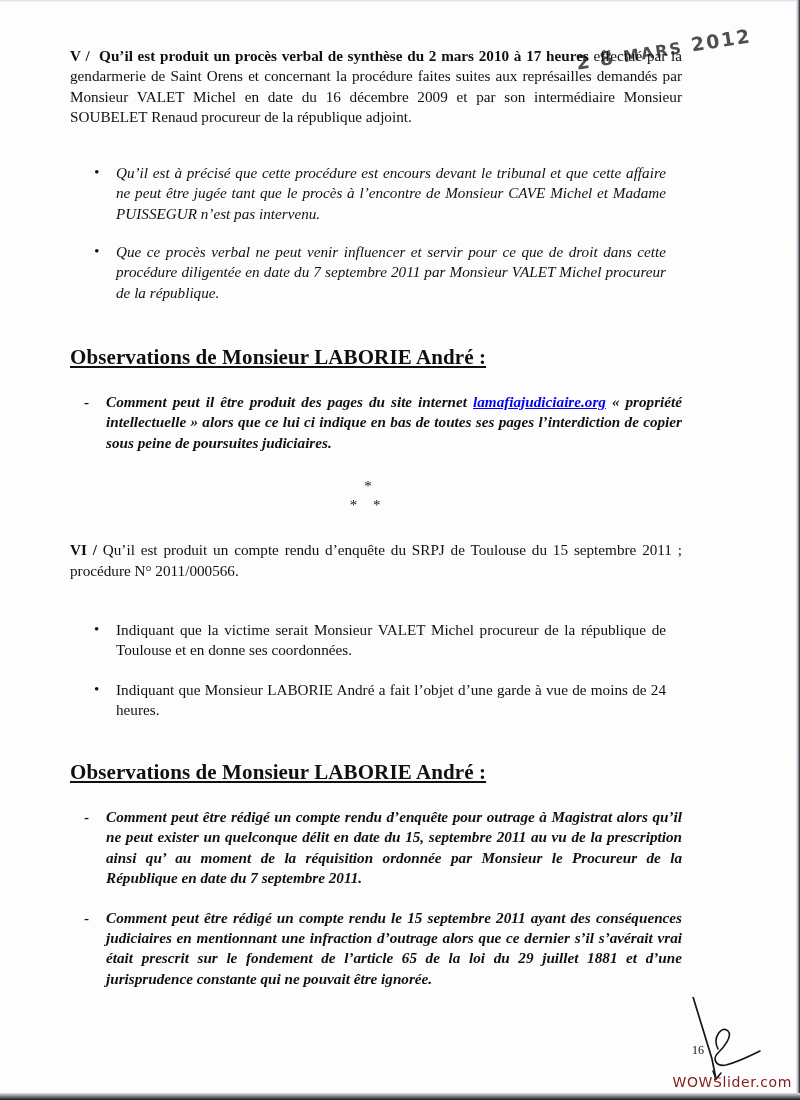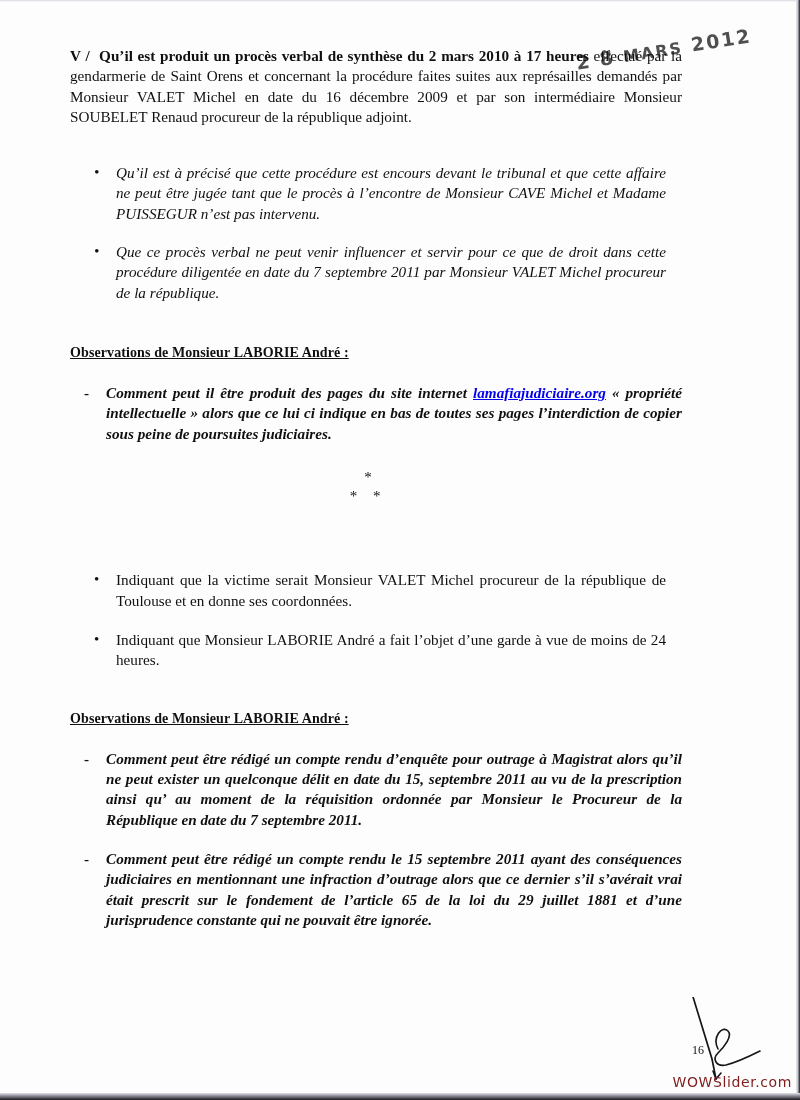--- a/index.html
+++ b/index.html
@@ -67,21 +67,21 @@
   }
   .roman-num {
     font-weight: bold;
   }
   .bold-lead {
     font-weight: bold;
   }
 
   .heading {
     font-weight: bold;
-    font-size: 14px;
+    font-size: 21px;
     text-decoration: underline;
     letter-spacing: 0.1px;
   }
 
   
   .dot-list {
     list-style: none;
     margin: 16px;
     padding: 0;
   }
@@ -239,20 +239,21 @@
 
     <div class="sp-24"></div>
 
     <div class="asterisks">
       <div>*</div>
       <div class="row2">* *</div>
     </div>
 
     <div class="sp-26"></div>
 
+    <p class="para-roman"><span class="roman-num">VI /</span><span>  Qu’il est produit un compte rendu d’enquête du SRPJ de Toulouse du 15 septembre 2011 ; procédure N° 2011/000566.</span></p>
 
     <div class="sp-20"></div>
 
     <ul class="dot-list">
       <li style="margin-top:19px;">Indiquant que la victime serait Monsieur VALET Michel procureur de la république de Toulouse et en donne ses coordonnées.</li>
       <li style="margin-top:19px;">Indiquant que Monsieur LABORIE André a fait l’objet d’une garde à vue de moins de 24 heures.</li>
     </ul>
 
     <div class="sp-24"></div>
 

